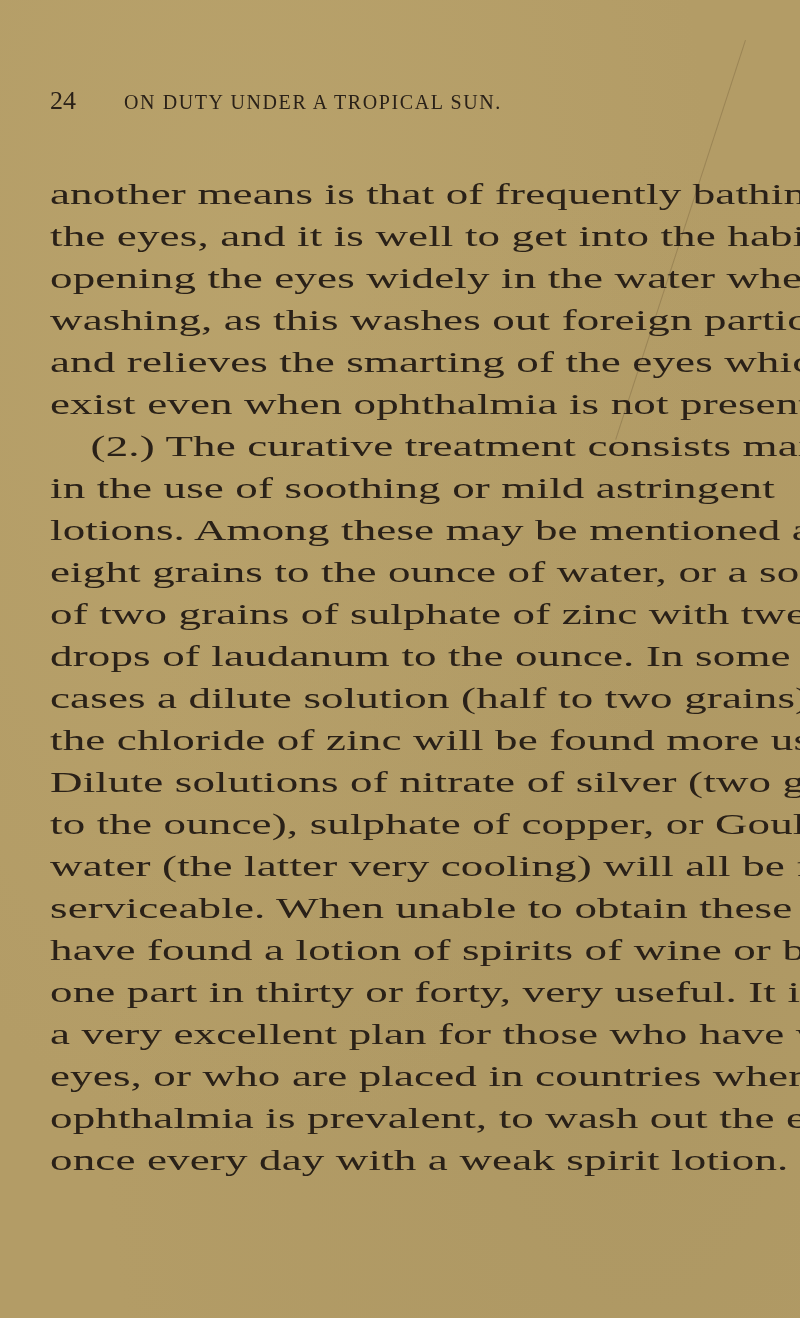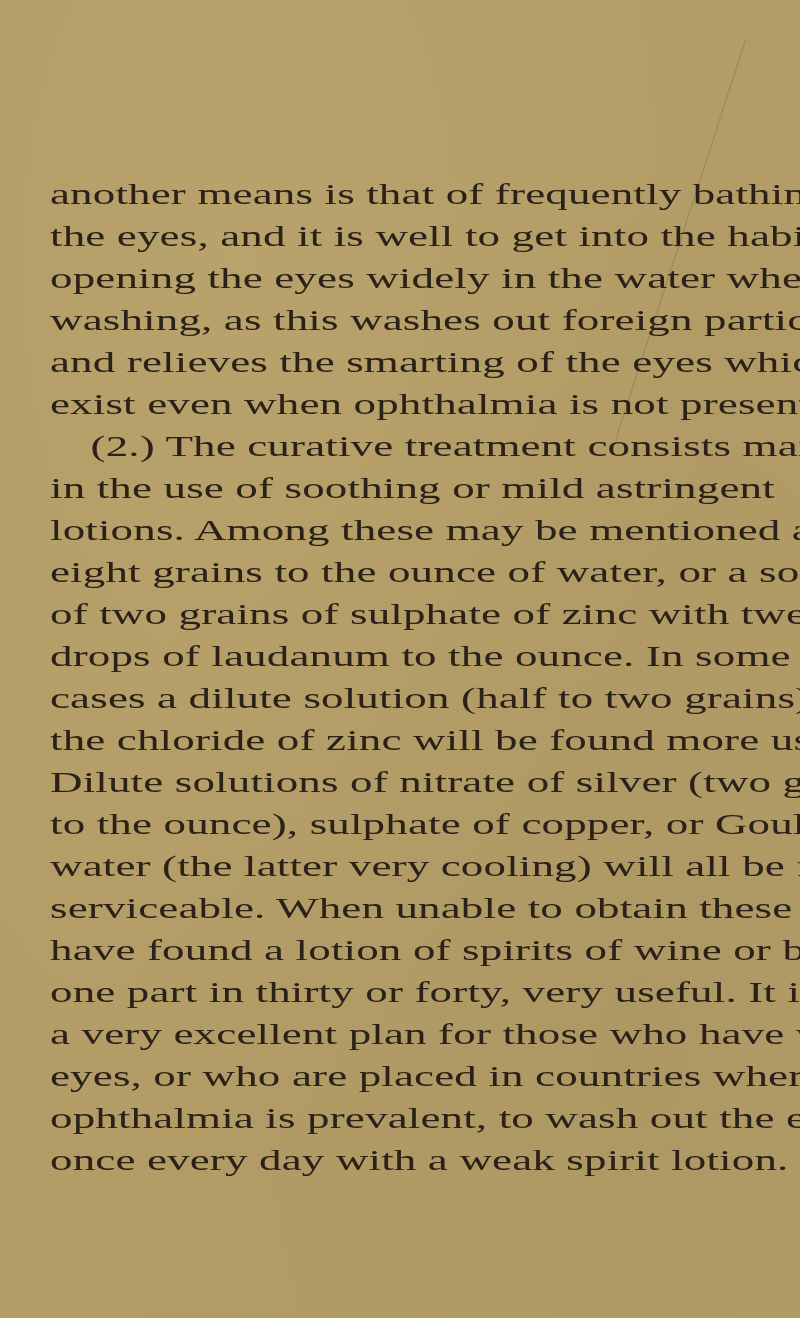--- a/index.html
+++ b/index.html
@@ -82,20 +82,24 @@
     .line.indent {
       padding-left: 27px;
     }
   </style>
 </head>
 <body>
 
 <div class="page">
   <div class="crease"></div>
 
+  <div class="running-head">
+    <span class="page-number">24</span>
+    <span class="running-title">ON DUTY UNDER A TROPICAL SUN.</span>
+  </div>
 
   <div class="body-text">
     <div class="line">another means is that of frequently bathing</div>
     <div class="line">the eyes, and it is well to get into the habit of</div>
     <div class="line">opening the eyes widely in the water when</div>
     <div class="line">washing, as this washes out foreign particles,</div>
     <div class="line">and relieves the smarting of the eyes which may</div>
     <div class="line last">exist even when ophthalmia is not present.</div>
     <div class="line indent">(2.) The curative treatment consists mainly</div>
     <div class="line">in the use of soothing or mild astringent</div>

